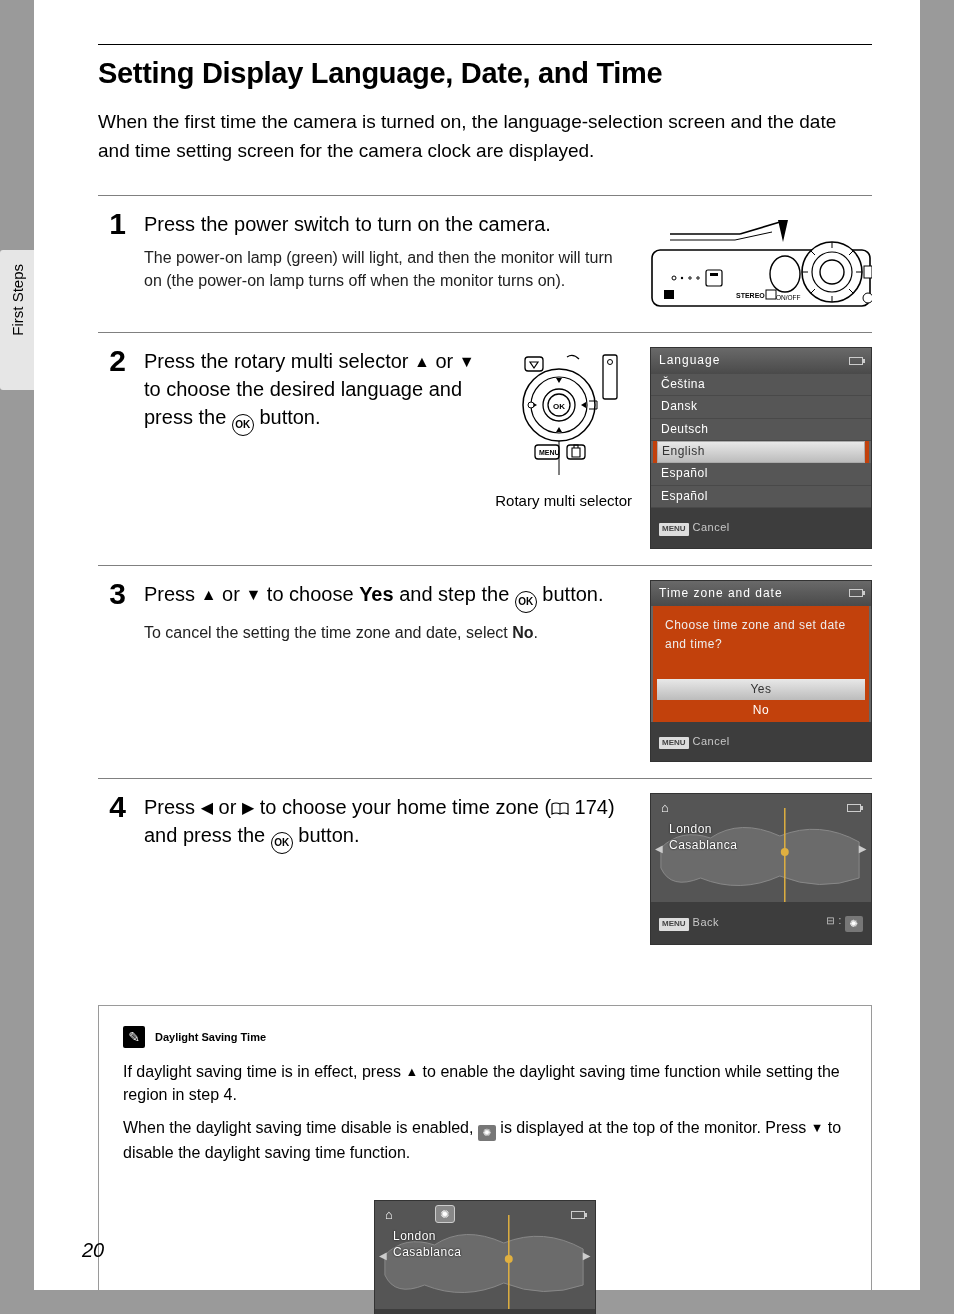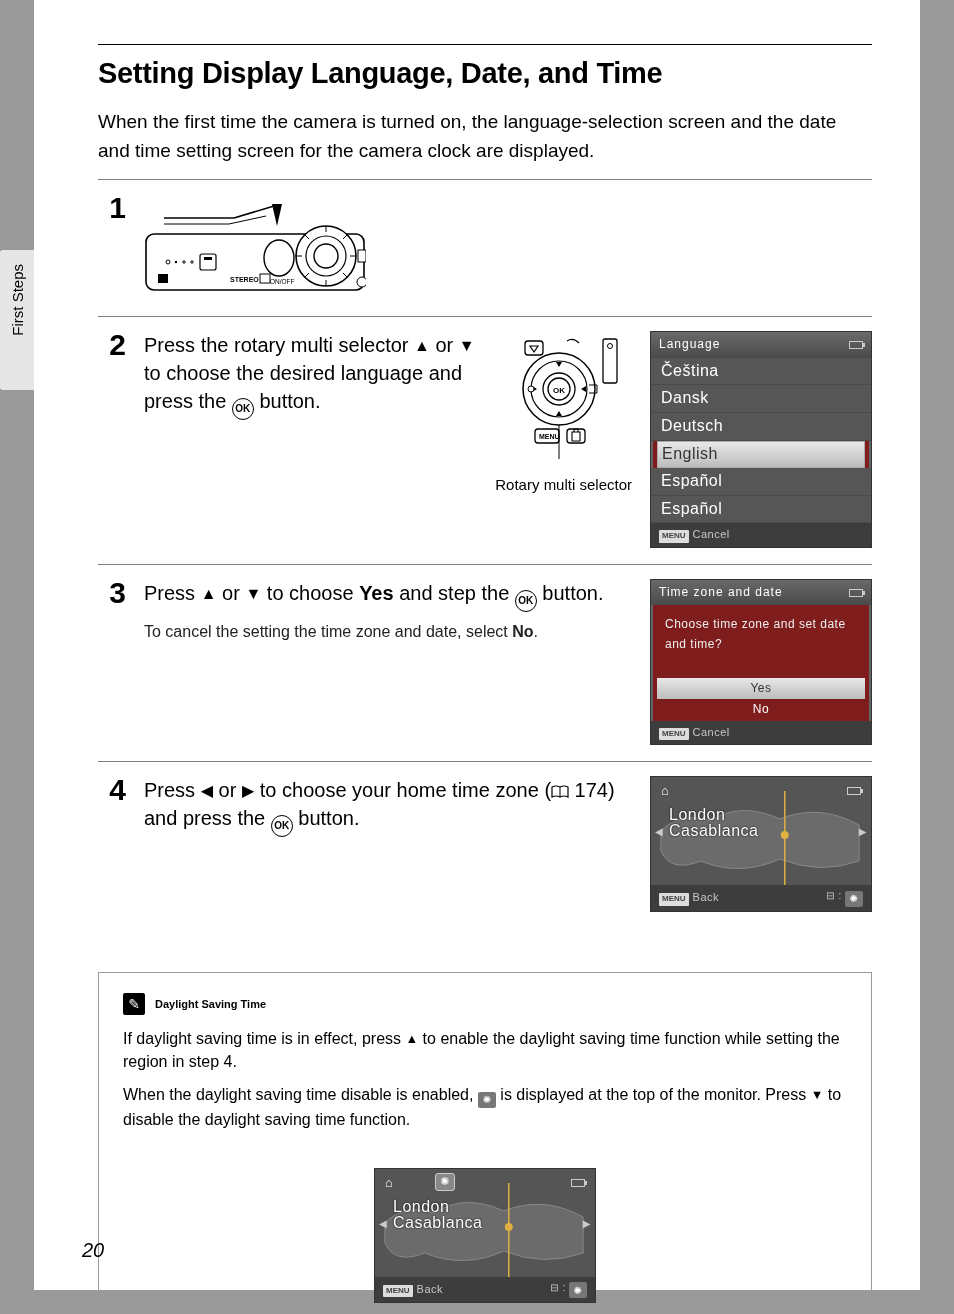--- a/index.html
+++ b/index.html
@@ -35,21 +35,21 @@
     font-size: 29px;
     font-weight: 700;
     border-top: 1.5px solid #000;
     padding-top: 12px;
     margin-bottom: 18px;
     letter-spacing: -0.3px;
   }
   .intro {
     font-size: 19px;
     line-height: 1.5;
-    margin-bottom: 14px;
+    margin-bottom: 30px;
   }
   .step-sep { border: 0; border-top: 1px solid #808080; margin: 10px 0 14px 0; }
   .step {
     display: flex;
     align-items: flex-start;
     gap: 18px;
     margin-bottom: 16px;
   }
   .step-num {
     font-size: 30px;
@@ -89,21 +89,21 @@
     font-weight: 700;
     vertical-align: -4px;
   }
   .book-icon {
     width: 18px; height: 14px;
     display: inline-block;
     vertical-align: -2px;
   }
   .lcd {
     width: 222px;
-    background: #7f1d1d;
+    background: #c2410c;
     color: #fff;
     font-size: 11.5px;
     line-height: 1.3;
     font-family: Arial, sans-serif;
     border: 1.5px solid #333;
     flex-shrink: 0;
     position: relative;
     box-shadow: 0 0 0 2px #666 inset;
     letter-spacing: 0.5px;
   }
@@ -114,32 +114,32 @@
     justify-content: space-between;
     align-items: center;
     font-size: 12px;
     letter-spacing: 1px;
   }
   .lcd-list { padding: 0; }
   .lcd-item {
     padding: 3px 10px;
     background: #565656;
     border-bottom: 1px solid #494949;
-    font-size: 16px;
+    font-size: 12px;
   }
   .lcd-item.selected {
     background: linear-gradient(#e8e8e8, #bcbcbc);
     color: #333;
     border: 1px solid #aaa;
     margin: 0 6px;
     padding: 2px 4px;
   }
   .lcd-footer {
     background: #3d3d3d;
-    padding: 4px 8px;
+    padding: 12px 8px;
     font-size: 11px;
     color: #c8c8c8;
     display: flex;
     justify-content: space-between;
     align-items: center;
   }
   .menu-badge {
     display: inline-block;
     background: #ddd;
     color: #444;
@@ -178,21 +178,21 @@
     top: 6px;
     color: #fff;
     font-size: 13px;
   }
   .home-icon { left: 10px; }
   .batt-icon { right: 10px; }
   .map-label {
     position: absolute;
     left: 18px;
     color: #fff;
-    font-size: 16px;
+    font-size: 12px;
     letter-spacing: 0.5px;
     text-shadow: 0 0 2px #000;
   }
   .dst-icon-top {
     position: absolute;
     top: 4px; left: 60px;
     width: 20px; height: 18px;
     background: #888;
     border: 1px solid #ccc;
     border-radius: 3px;
@@ -295,20 +295,24 @@
 
   <h1 class="page-title">Setting Display Language, Date, and Time</h1>
   <p class="intro">When the first time the camera is turned on, the language-selection screen and the date and time setting screen for the camera clock are displayed.</p>
 
   <hr class="step-sep">
 
   <div class="step">
     <div class="step-num">1</div>
     <div class="step-body">
       <div class="step-row">
+        <div class="step-text">
+          <p class="step-head">Press the power switch to turn on the camera.</p>
+          <p class="step-sub">The power-on lamp (green) will light, and then the monitor will turn on (the power-on lamp turns off when the monitor turns on).</p>
+        </div>
         <svg class="camera-svg" width="222" height="106" viewBox="0 0 222 106">
           <rect x="2" y="40" width="218" height="56" rx="8" fill="#fff" stroke="#000" stroke-width="1.6"></rect>
           <line x1="20" y1="24" x2="90" y2="24" stroke="#000" stroke-width="1.6"></line>
           <line x1="90" y1="24" x2="130" y2="12" stroke="#000" stroke-width="1.6"></line>
           <line x1="20" y1="30" x2="85" y2="30" stroke="#000" stroke-width="1"></line>
           <line x1="85" y1="30" x2="122" y2="22" stroke="#000" stroke-width="1"></line>
           <path d="M 128 10 L 138 10 L 133 32 Z" fill="#000"></path>
           <circle cx="24" cy="68" r="2" fill="none" stroke="#000"></circle>
           <circle cx="32" cy="68" r="1.2" fill="#000"></circle>
           <circle cx="40" cy="68" r="1.2" fill="none" stroke="#000"></circle>

